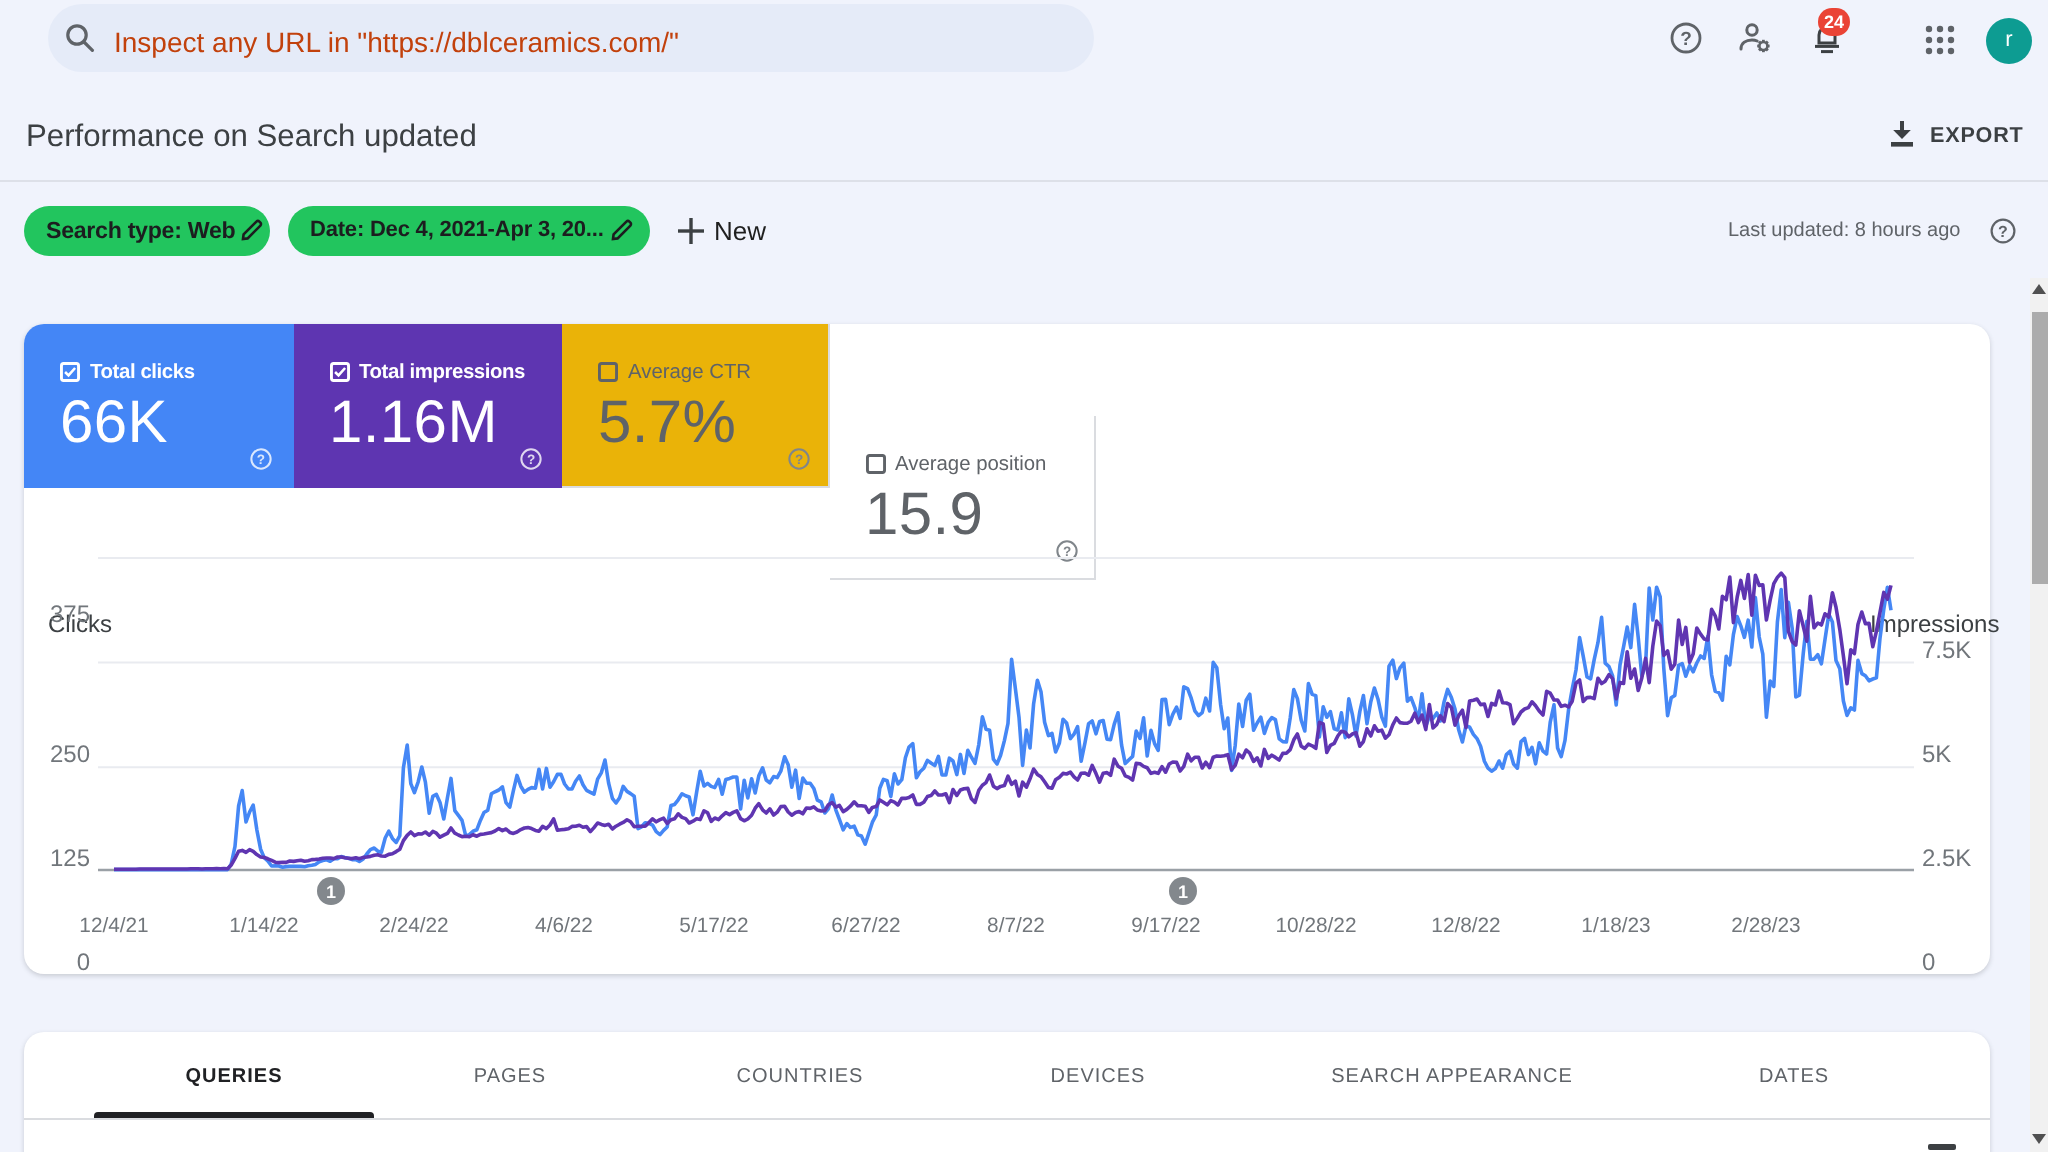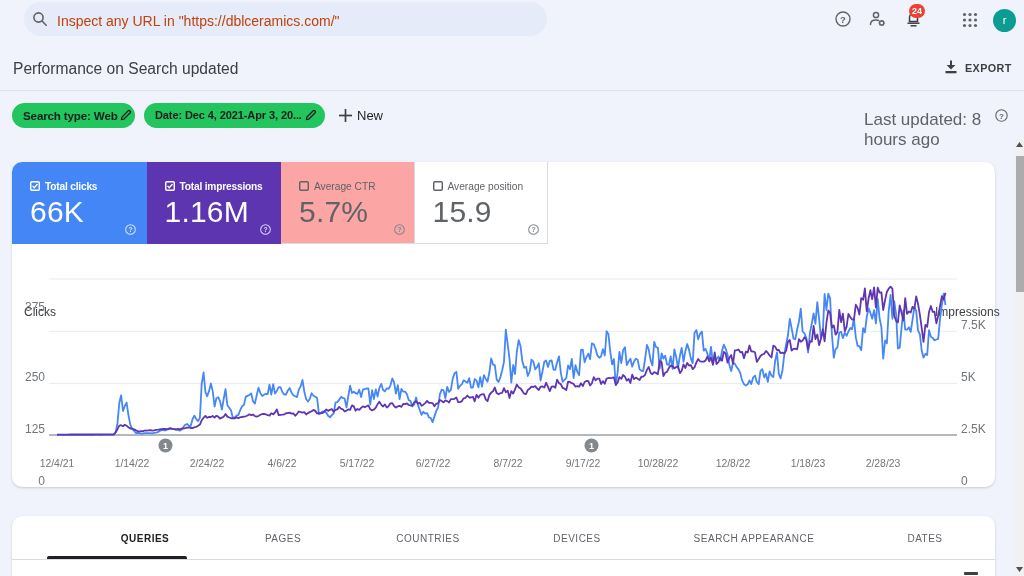--- a/index.html
+++ b/index.html
@@ -17,36 +17,36 @@
 
 .divider1 { left:0; top:90px; width:1024px; height:1px; background:#dde0e8; }
 .heading { left:13px; top:60px; font-size:15.6px; font-weight:500; color:#3c4043; letter-spacing:0px; }
 .exporttxt { left:965px; top:62px; font-size:10.8px; font-weight:700; color:#3c4043; letter-spacing:0.4px; }
 
 
 .chip { height:25px; background:#22c55e; border-radius:13px; top:103px; color:#1c1d1f; font-size:11.6px; font-weight:700; line-height:25px; letter-spacing:-0.15px; }
 .chip1 { left:12px; width:123px; padding-left:11px; }
 .chip2 { left:144px; width:181px; padding-left:11px; }
 .newtxt { left:357px; top:108px; font-size:13px; font-weight:500; color:#1f1f1f; }
-.lastupd { left:864px; top:109.5px; font-size:17px; color:#5f6368; }
+.lastupd { left:864px; top:109.5px; font-size:10px; color:#5f6368; }
 
 
 .card { left:12px; top:162px; width:983px; height:325px; background:#fff; border-radius:10px; box-shadow:0 1px 2.5px rgba(60,64,67,.22); overflow:hidden;padding-left:47px; }
 .tile { position:absolute; top:0; height:82px; }
 .tile1 { left:0; width:134.5px; background:#4486f6; }
 .tile2 { left:134.5px; width:134.5px; background:#5e35b1; }
-.tile3 { left:269px; width:133.5px; background:#fca5a5; border-right:1px solid #dadce0; border-bottom:1px solid #dadce0; }
-.tile4 { left:402.5px; width:133px; background:#fff; border-right:1px solid #dadce0; border-bottom:1px solid #dadce0; }
+.tile3 { left:269px; width:133.5px; background:#eab308; border-right:1px solid #dadce0; border-bottom:1px solid #dadce0; }
+.tile4 { left:402.5px; width:133px; background:#fff; border-right:1px solid #dadce0; border-bottom:1px solid #dadce0;margin-top:46px; }
 .tlabel { position:absolute; left:33px; top:19px; font-size:10.2px; font-weight:700; letter-spacing:-0.2px; }
 .tnum { position:absolute; left:18px; top:37px; font-size:30px; font-weight:400; letter-spacing:0.2px; line-height:25px; }
 .tile .cb { position:absolute; left:18px; top:18.5px; width:10px; height:10px; }
 
 
 .tabscard { left:12px; top:516px; width:983px; height:84px; background:#fff; border-radius:10px 10px 0 0; box-shadow:0 1px 2.5px rgba(60,64,67,.22); }
-.tab { position:absolute; top:17px; font-size:10px; font-weight:400; letter-spacing:0.5px; color:#5f6368; transform:translateX(-50%);margin-left:28px; }
+.tab { position:absolute; top:17px; font-size:10px; font-weight:400; letter-spacing:0.5px; color:#5f6368; transform:translateX(-50%); }
 .tabline { position:absolute; left:0; top:43px; width:983px; height:1px; background:#dadce0; }
 .tabund { position:absolute; left:35px; top:40px; width:140px; height:3px; background:#202124; border-radius:2px 2px 0 0; }
 .filtic { left:964px; top:572px; width:14px; height:2.6px; background:#3c4043; border-radius:1px; }
 
 
 .sbtrack { left:1015px; top:139px; width:9px; height:437px; background:#f1f1f1; }
 .sbthumb { left:1016px; top:156px; width:8px; height:136px; background:#acacac; }
 
 .xlab { position:absolute; top:457.5px; font-size:10.4px; color:#71767b; transform:translateX(-50%); }
 .ylab { position:absolute; font-size:12px; color:#71767b;margin-top:43px; }

